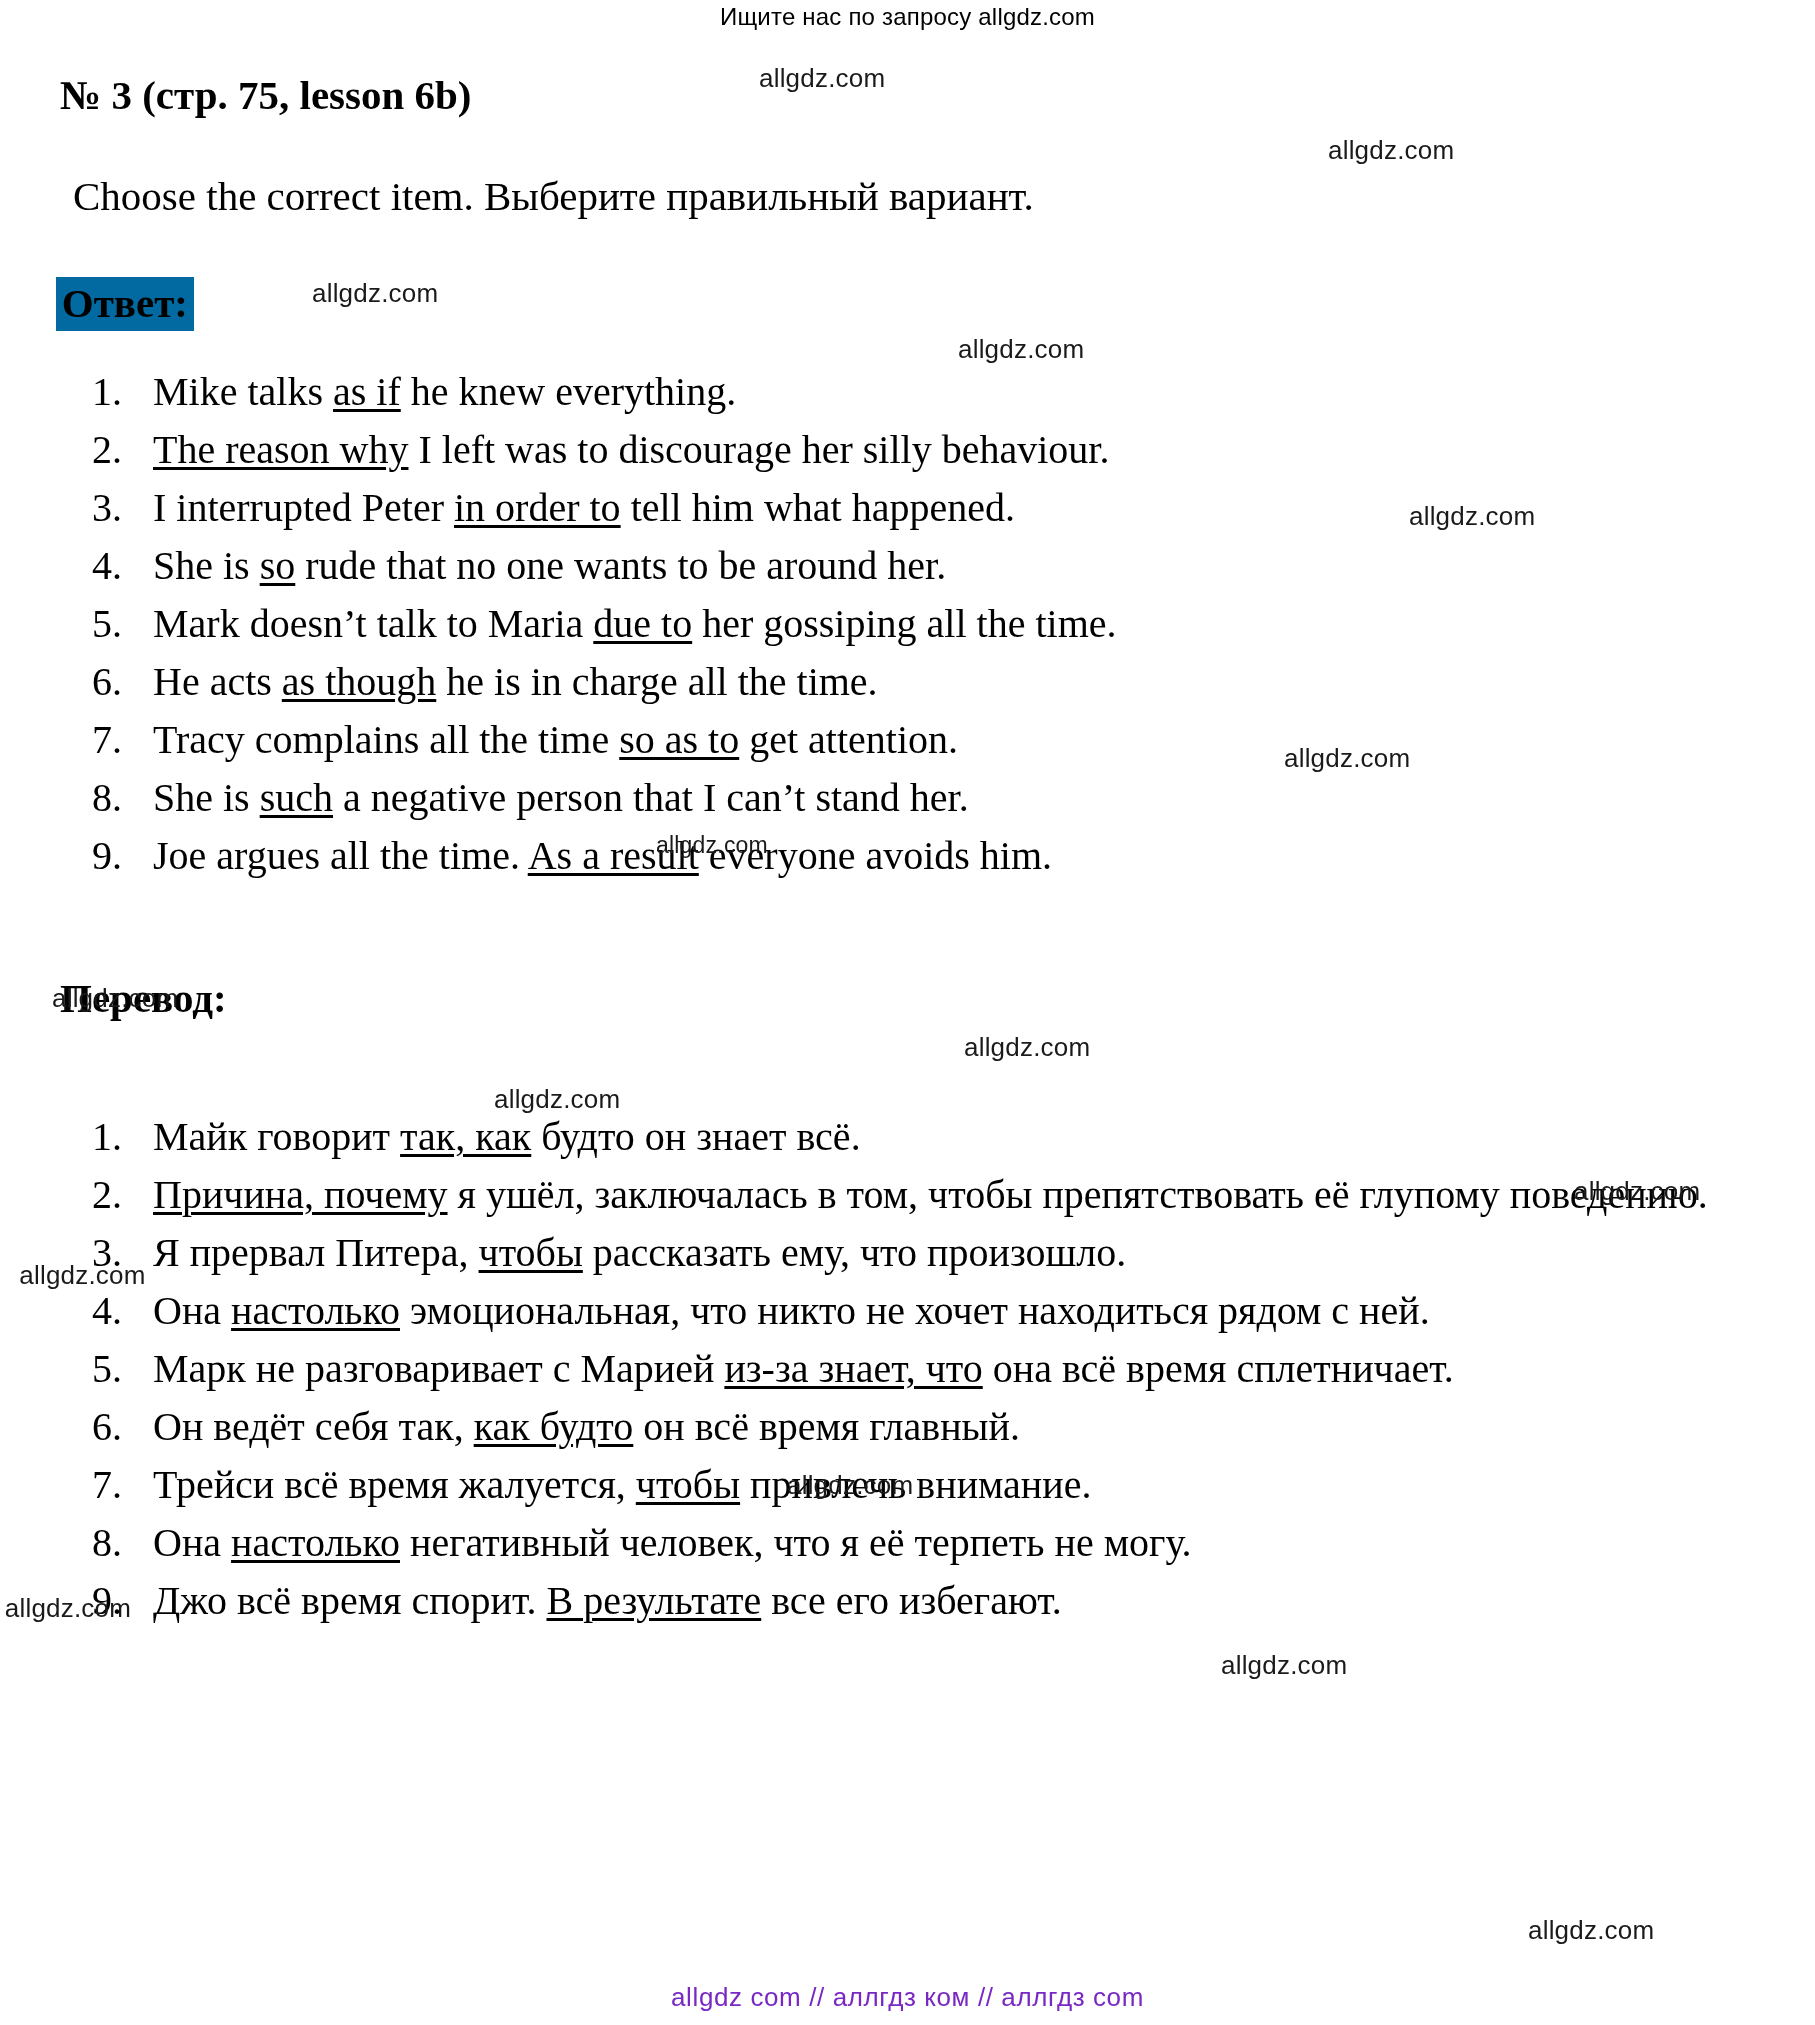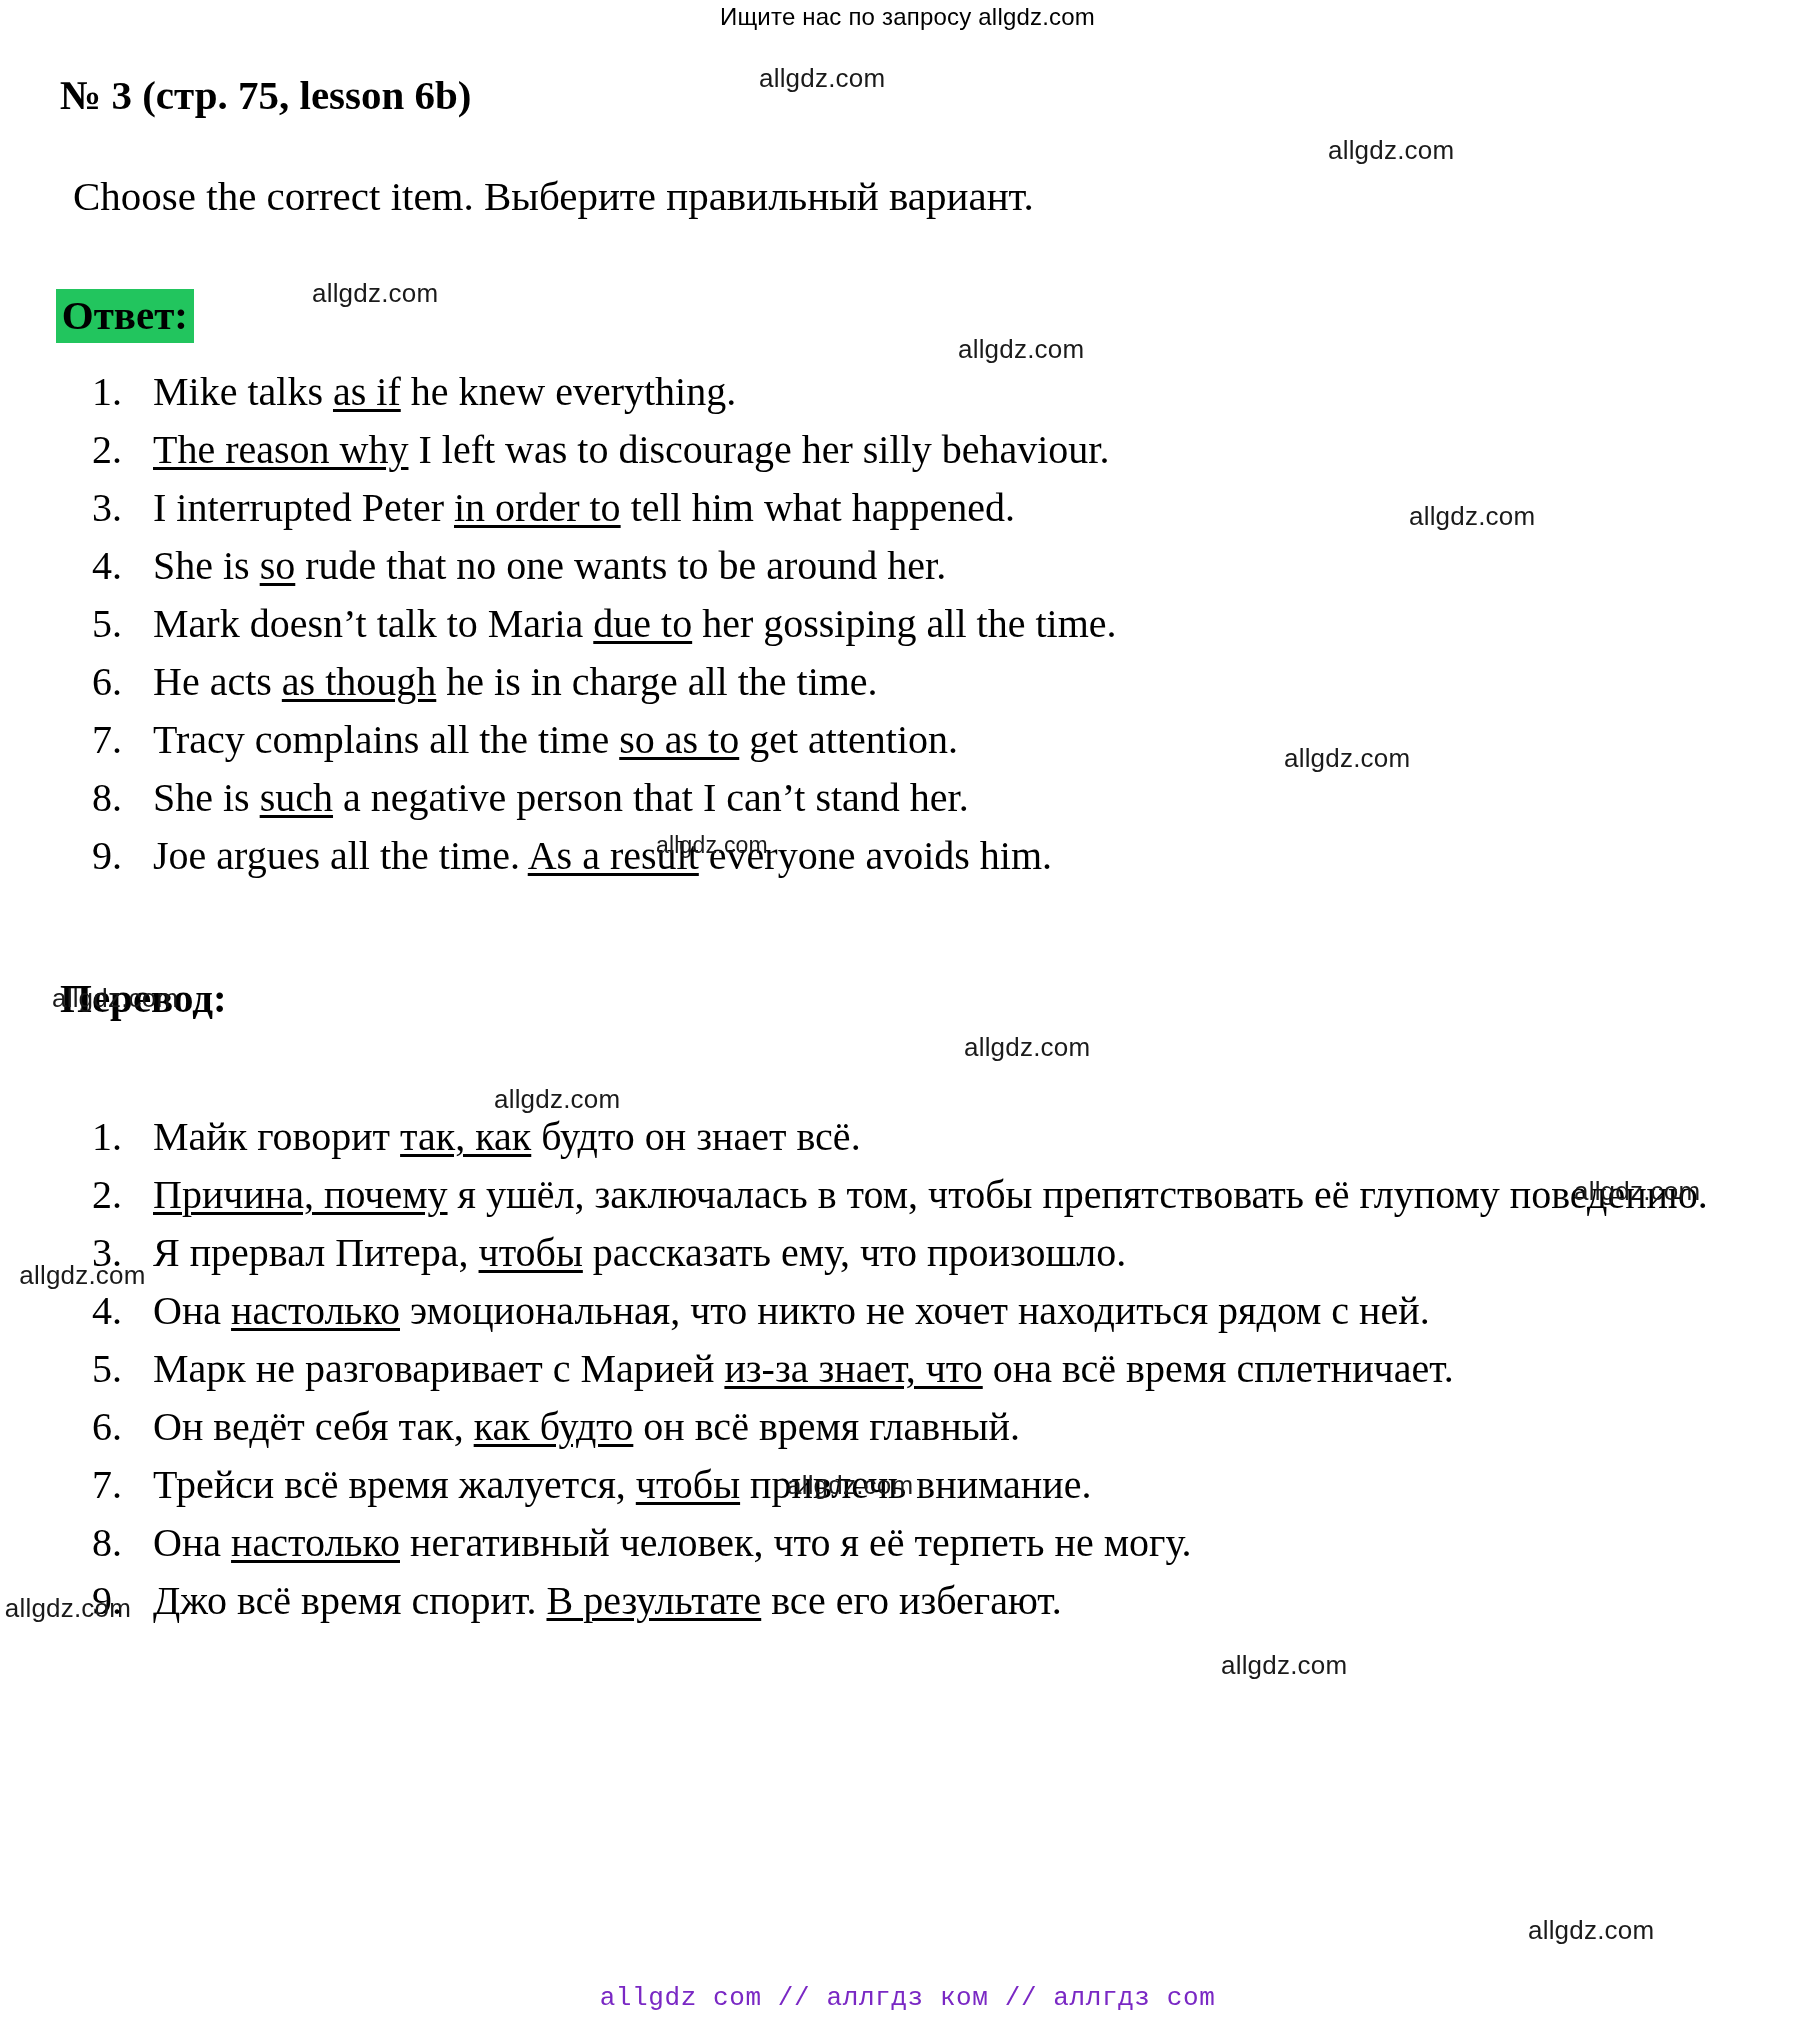--- a/index.html
+++ b/index.html
@@ -38,21 +38,21 @@
     white-space: nowrap;
     letter-spacing: 0.2px;
   }
 
   .footer-line {
     position: absolute;
     left: 0;
     bottom: 13.5px;
     width: 1815px;
     text-align: center;
-    font-family: Liberation Mono, monospace;
+    font-family: Liberation Sans, sans-serif;
     font-size: 26px;
     color: #7a28c4;
     white-space: nowrap;
     letter-spacing: 0.6px;
   }
 
   
   .content {
     position: absolute;
     left: 0;
@@ -80,23 +80,22 @@
 
   .section-head {
     position: absolute;
     font-size: 41px;
     font-weight: bold;
     white-space: nowrap;
   }
   .section-head.hl {
     left: 56px;
     top: 277px;
-    background: #22c55e;
+    background: #0369a1;
     padding: 1.9px 5.8px 3.9px 5.8px;
-    margin-top: 12px;
   }
   .section-head.plain {
     left: 60px;
     top: 972px;
     padding: 1.9px 3.9px 3.9px 0;
   }
 
   ol.items {
     position: absolute;
     margin: 0;

